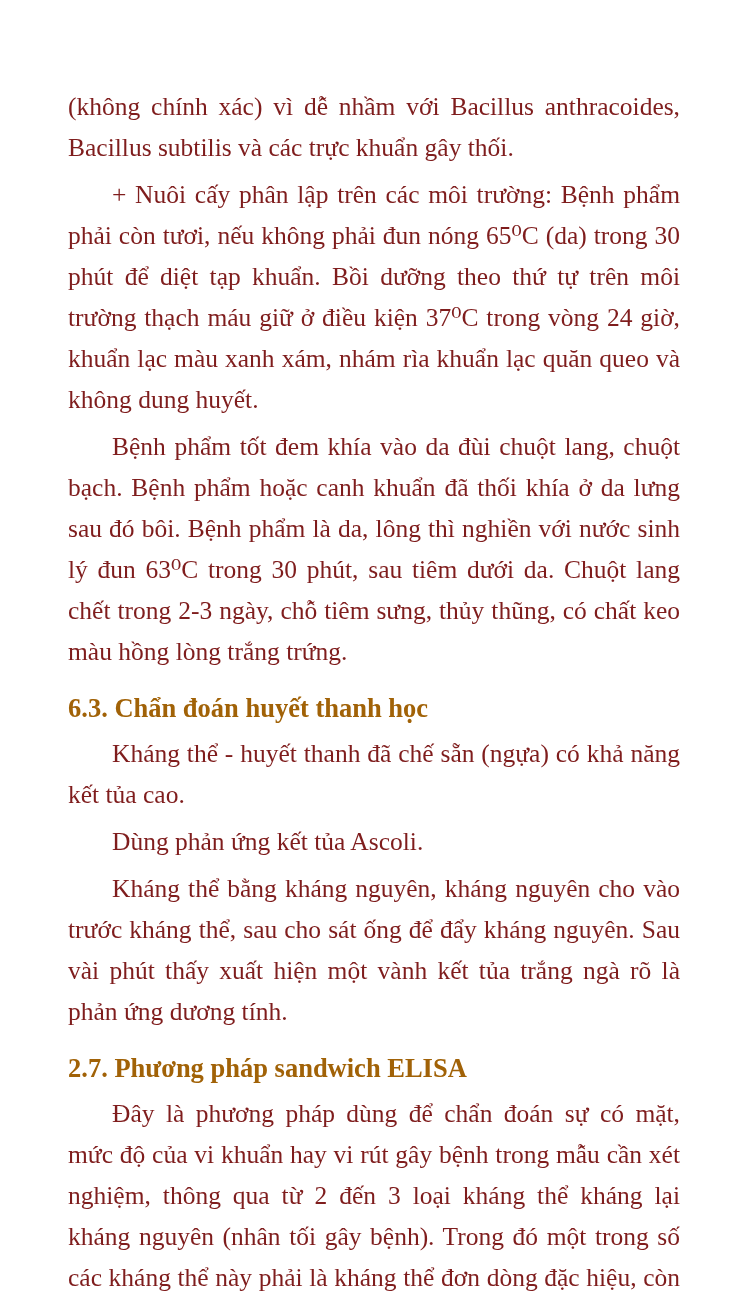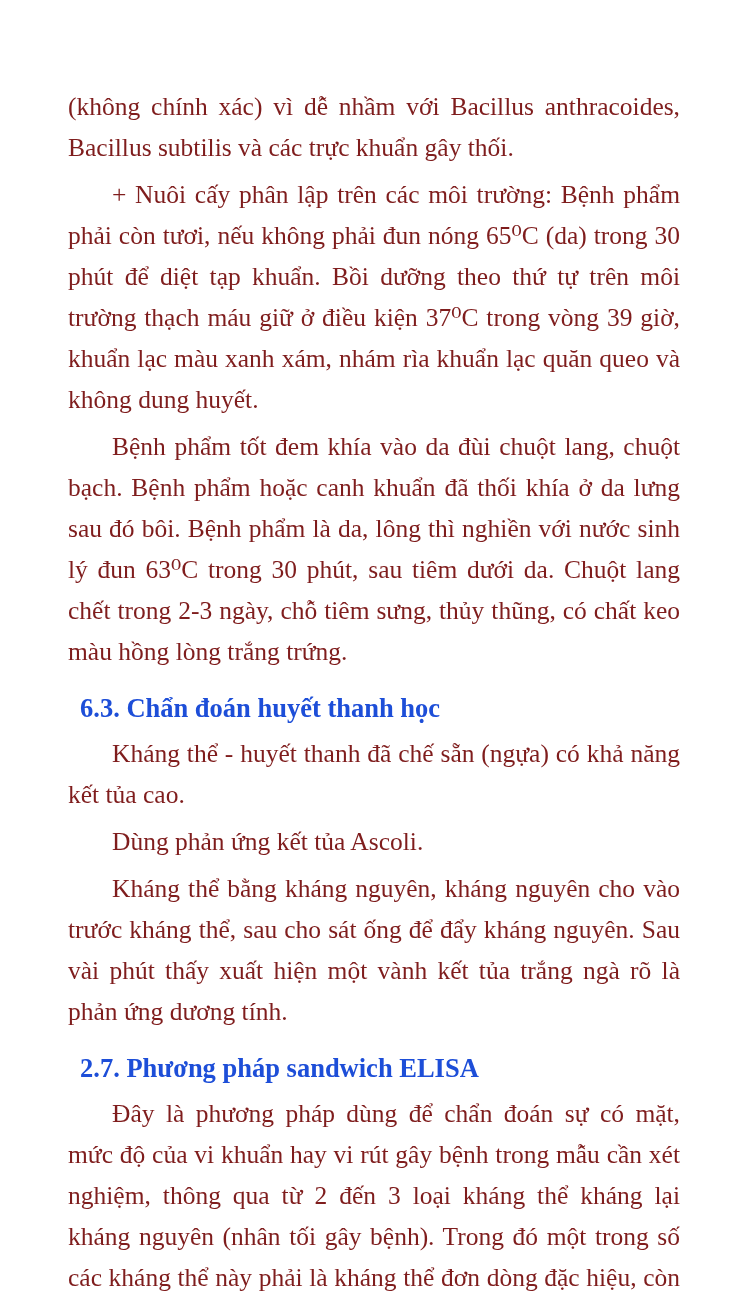--- a/index.html
+++ b/index.html
@@ -34,27 +34,27 @@
   }
   .para.no-indent {
     margin-top: 0;
     text-indent: 0;
   }
   .para.italic {
     font-style: italic;
     text-align: left;
   }
   .heading {
-    margin: 18px 0 2px 12px;
+    margin: 18px 0 2px 0;
     font-size: 26.5px;
     line-height: 37px;
     font-weight: bold;
     text-align: left;
     text-indent: 0;
-    color: #1d4ed8;
+    color: #a16207;
   }
   .footer {
     position: absolute;
     left: 222px;
     top: 1147px;
     width: 300px;
     height: 95px;
   }
   .footer svg {
     position: absolute;
@@ -73,21 +73,21 @@
     font-family: "Liberation Serif", "DejaVu Serif", serif;
   }
 </style>
 </head>
 <body>
 
 <div class="page">
 
   <div class="text-flow">
     <p class="para no-indent">(không chính xác) vì dễ nhầm với Bacillus anthracoides, Bacillus subtilis và các trực khuẩn gây thối.</p>
-    <p class="para">+ Nuôi cấy phân lập trên các môi trường: Bệnh phẩm phải còn tươi, nếu không phải đun nóng 65⁰C (da) trong 30 phút để diệt tạp khuẩn. Bồi dưỡng theo thứ tự trên môi trường thạch máu giữ ở điều kiện 37⁰C trong vòng 39 giờ, khuẩn lạc màu xanh xám, nhám rìa khuẩn lạc quăn queo và không dung huyết.</p>
+    <p class="para">+ Nuôi cấy phân lập trên các môi trường: Bệnh phẩm phải còn tươi, nếu không phải đun nóng 65⁰C (da) trong 30 phút để diệt tạp khuẩn. Bồi dưỡng theo thứ tự trên môi trường thạch máu giữ ở điều kiện 37⁰C trong vòng 24 giờ, khuẩn lạc màu xanh xám, nhám rìa khuẩn lạc quăn queo và không dung huyết.</p>
     <p class="para">Bệnh phẩm tốt đem khía vào da đùi chuột lang, chuột bạch. Bệnh phẩm hoặc canh khuẩn đã thối khía ở da lưng sau đó bôi. Bệnh phẩm là da, lông thì nghiền với nước sinh lý đun 63⁰C trong 30 phút, sau tiêm dưới da. Chuột lang chết trong 2-3 ngày, chỗ tiêm sưng, thủy thũng, có chất keo màu hồng lòng trắng trứng.</p>
     <h2 class="heading">6.3. Chẩn đoán huyết thanh học</h2>
     <p class="para">Kháng thể - huyết thanh đã chế sẵn (ngựa) có khả năng kết tủa cao.</p>
     <p class="para">Dùng phản ứng kết tủa Ascoli.</p>
     <p class="para">Kháng thể bằng kháng nguyên, kháng nguyên cho vào trước kháng thể, sau cho sát ống để đẩy kháng nguyên. Sau vài phút thấy xuất hiện một vành kết tủa trắng ngà rõ là phản ứng dương tính.</p>
     <h2 class="heading">2.7. Phương pháp sandwich ELISA</h2>
     <p class="para">Đây là phương pháp dùng để chẩn đoán sự có mặt, mức độ của vi khuẩn hay vi rút gây bệnh trong mẫu cần xét nghiệm, thông qua từ 2 đến 3 loại kháng thể kháng lại kháng nguyên (nhân tối gây bệnh). Trong đó một trong số các kháng thể này phải là kháng thể đơn dòng đặc hiệu, còn lại là kháng thể đa dòng. Cơ chế của phương pháp này dựa trên cơ sở là kháng thể</p>
   </div>
 
 

